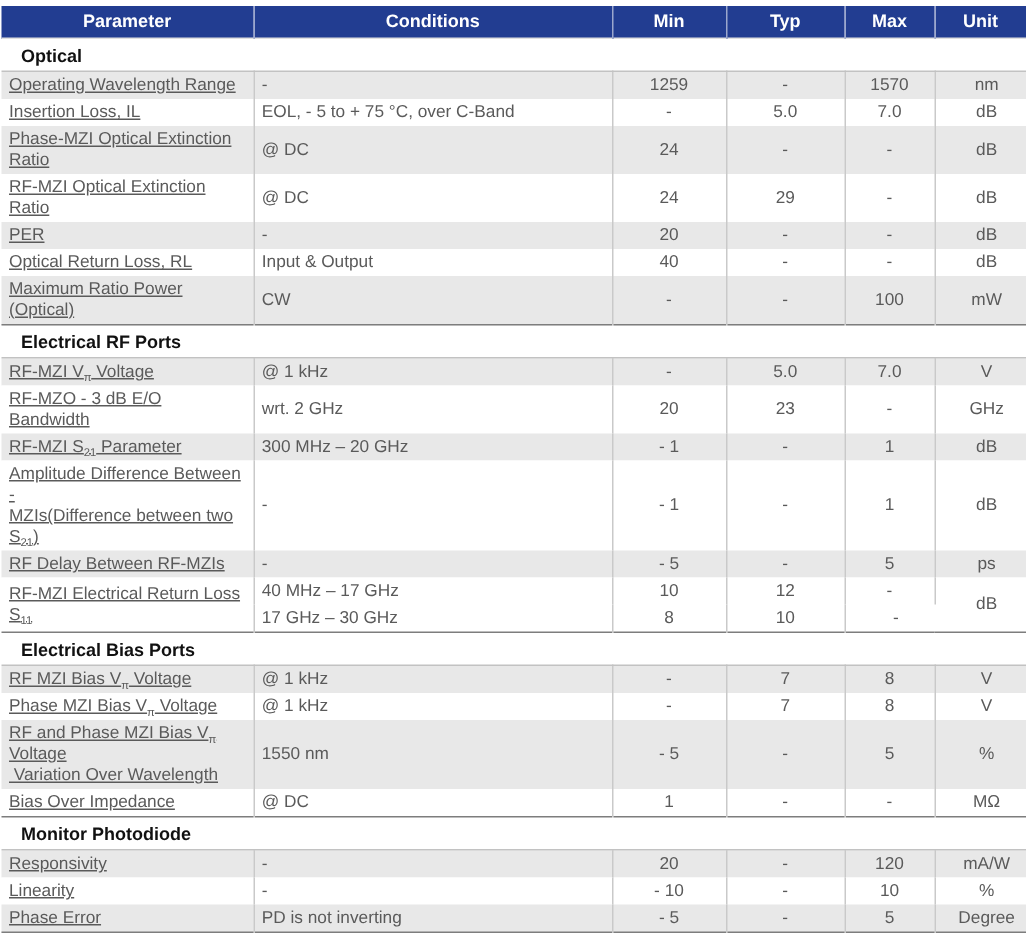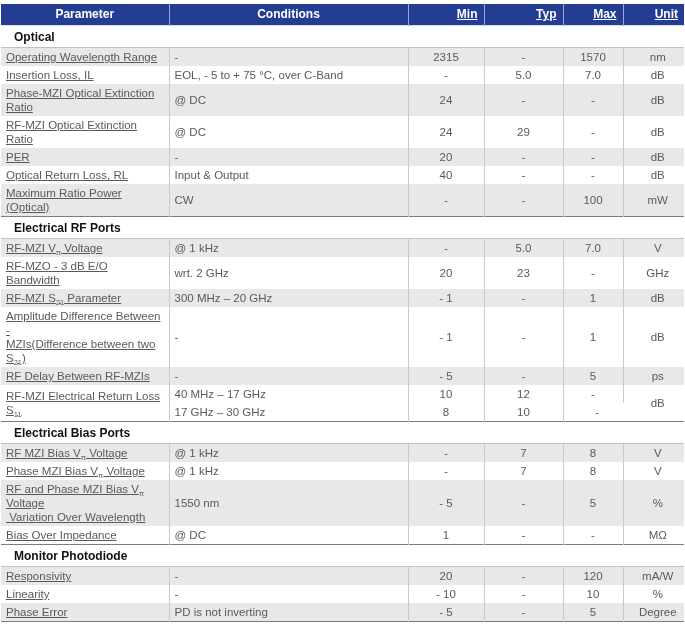--- a/index.html
+++ b/index.html
@@ -20,21 +20,21 @@
   thead th {
     background: var(--header-bg, #223d91);
     color: var(--header-text, #ffffff);
     font-size: 12px;
     font-weight: 700;
     padding: 3px 6px 4px 6px;
     border-right: 1px solid rgba(255,255,255,0.55);
     text-align: center;
     height: 14px;
   }
-  thead th.num { text-align: right; text-decoration: underline; }
+  thead th.num { text-align: center; }
   thead th:last-child { border-right: none; }
   
   tr.section-row td {
     background: #ffffff;
     color: var(--section-text, #111111);
     font-weight: 700;
     font-size: 12px;
     padding: 4px 4px 3px 4px;
     border-top: 1px solid var(--section-line, #7d7d7d);
     border-bottom: 1px solid #c2c2c2;
@@ -76,21 +76,21 @@
       <th class="num">Unit</th>
     </tr>
   </thead>
   <tbody>
       <tr class="section-row first">
         <td colspan="6">Optical</td>
       </tr>
       <tr class="shade">
         <td class="param">Operating Wavelength Range</td>
         <td>-</td>
-        <td class="num">2315</td>
+        <td class="num">1259</td>
         <td class="num">-</td>
         <td class="num">1570</td>
         <td class="num">nm</td>
       </tr>
       <tr>
         <td class="param">Insertion Loss, IL</td>
         <td>EOL, - 5 to + 75 °C, over C-Band</td>
         <td class="num">-</td>
         <td class="num">5.0</td>
         <td class="num">7.0</td>

